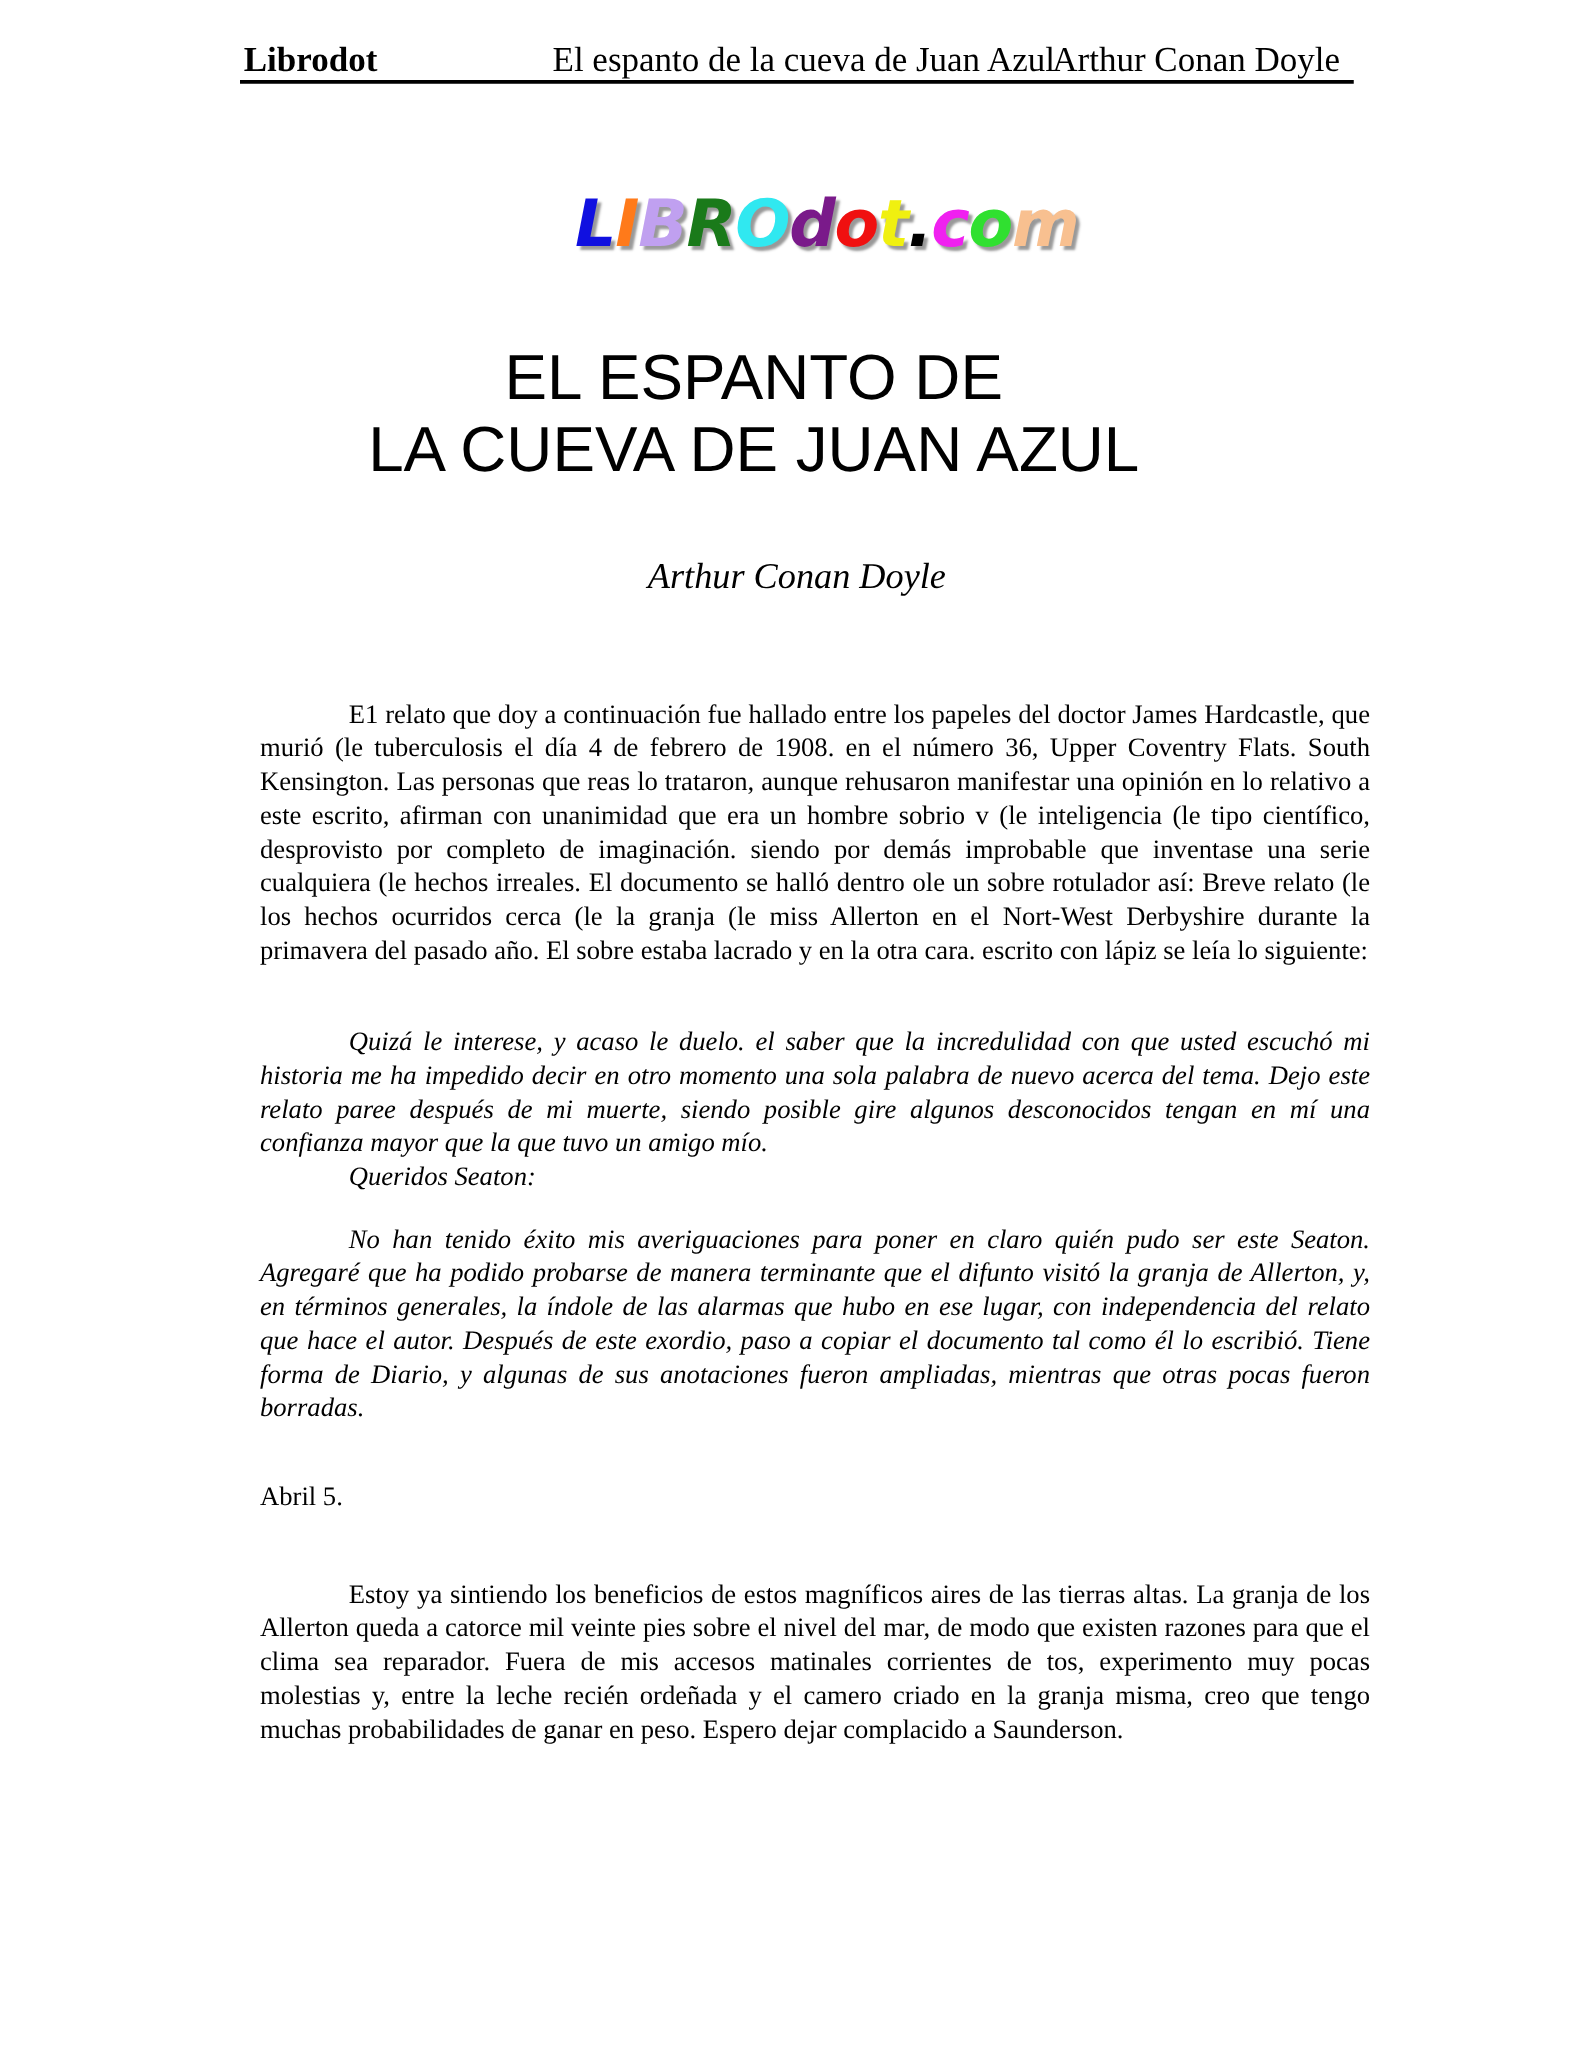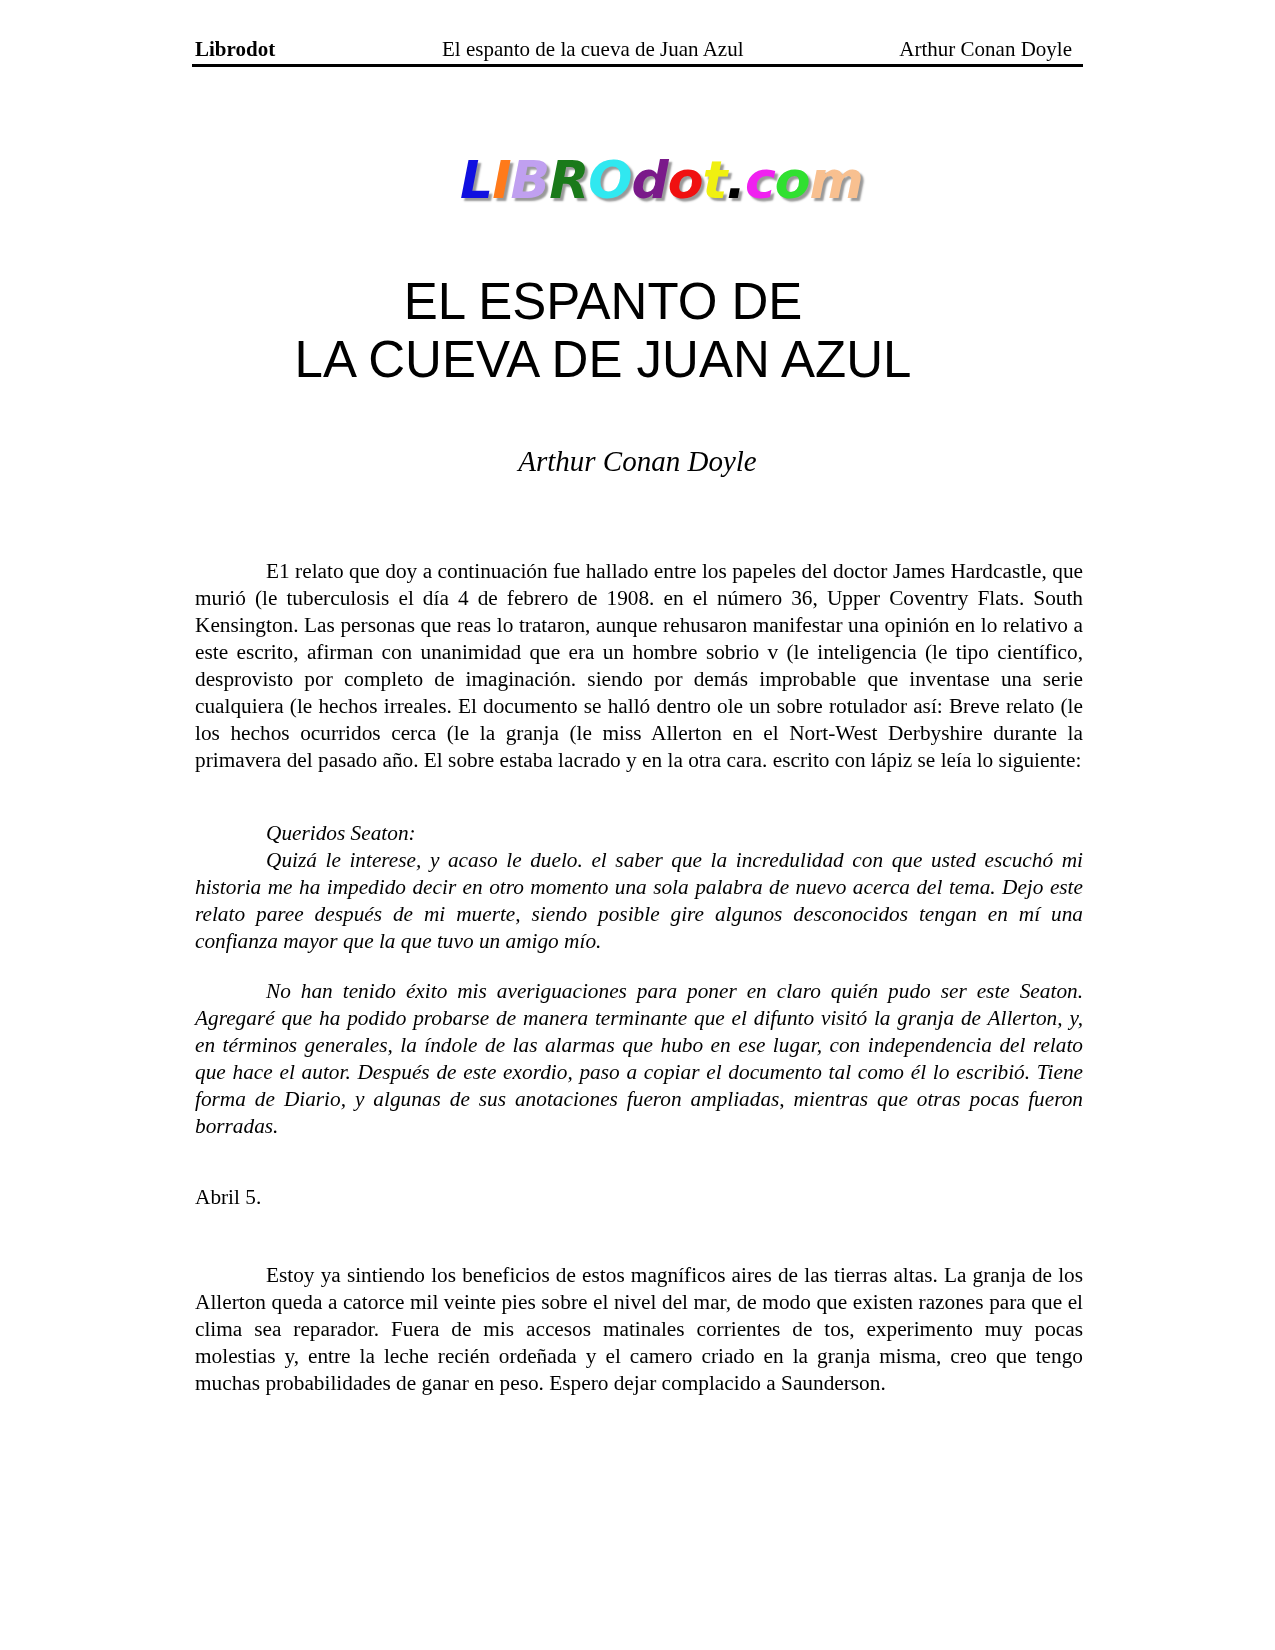--- a/index.html
+++ b/index.html
@@ -1,28 +1,28 @@
 <!DOCTYPE html>
 <html><head>
 <meta charset="utf-8">
 <style>
   html, body { margin: 0; padding: 0; background: #ffffff; }
   body { width: 1275px; height: 1650px; position: relative; overflow: hidden; font-family: "Liberation Serif", serif; color: #000; }
-  .header { position: absolute; left: 192px; top: 36px; width: 891px; height: 28px; border-bottom: 3px solid #000; font-size: 21px; }
+  .header { position: absolute; left: 192px; top: 36px; width: 891px; height: 28px; border-bottom: 3px solid #000; font-size: 28px; }
   .header span { position: absolute; top: 0; line-height: 26px; }
   .h-left { left: 3px; font-weight: bold; }
   .h-center { left: 250px; }
   .h-right { right: 11px; }
   .logo { position: absolute; left: 460px; top: 150px; width: 370px; height: 60px; font-family: "DejaVu Sans", sans-serif; font-weight: bold; font-style: italic; font-size: 52px; line-height: 60px; letter-spacing: -1px; }
   .logo span { text-shadow: 3px 3px 2px #999; }
   .title { position: absolute; left: 0; width: 1206px; text-align: center; font-family: "Liberation Sans", sans-serif; font-size: 51px; line-height: 58px; }
   .title1 { top: 273px; }
   .title2 { top: 331px; }
   .author { position: absolute; left: 0; width: 1275px; top: 445px; text-align: center; font-style: italic; font-size: 29px; }
-  .para { position: absolute; left: 195px; width: 888px; font-size: 21.3px; line-height: 27px; text-align: justify; }
+  .para { position: absolute; left: 208px; width: 888px; font-size: 21.3px; line-height: 27px; text-align: justify; }
   .para.i { font-style: italic; }
   .indent { text-indent: 71px; }
   .para p { margin: 0; }
 </style>
 </head>
 <body>
 
 <div class="header">
   <span class="h-left">Librodot</span>
   <span class="h-center">El espanto de la cueva de Juan Azul</span>
@@ -32,21 +32,21 @@
 <div class="logo" id="logo"><span style="color: rgb(16, 16, 224);">L</span><span style="color: rgb(255, 122, 26);">I</span><span style="color: rgb(192, 160, 240);">B</span><span style="color: rgb(26, 122, 26);">R</span><span style="color: rgb(48, 232, 240);">O</span><span style="color: rgb(122, 26, 138);">d</span><span style="color: rgb(240, 16, 16);">o</span><span style="color: rgb(240, 240, 16);">t</span><span style="color: rgb(0, 0, 0);">.</span><span style="color: rgb(240, 32, 240);">c</span><span style="color: rgb(48, 224, 48);">o</span><span style="color: rgb(248, 192, 144);">m</span></div>
 
 <div class="title title1">EL ESPANTO DE</div>
 <div class="title title2">LA CUEVA DE JUAN AZUL</div>
 
 <div class="author">Arthur Conan Doyle</div>
 
 <div class="para indent" style="top:558px;">E1 relato que doy a continuación fue hallado entre los papeles del doctor James Hardcastle, que murió (le tuberculosis el día 4 de febrero de 1908. en el número 36, Upper Coventry Flats. South Kensington. Las personas que reas lo trataron, aunque rehusaron manifestar una opinión en lo relativo a este escrito, afirman con unanimidad que era un hombre sobrio v (le inteligencia (le tipo científico, desprovisto por completo de imaginación. siendo por demás improbable que inventase una serie cualquiera (le hechos irreales. El documento se halló dentro ole un sobre rotulador así: Breve relato (le los hechos ocurridos cerca (le la granja (le miss Allerton en el Nort-West Derbyshire durante la primavera del pasado año. El sobre estaba lacrado y en la otra cara. escrito con lápiz se leía lo siguiente:</div>
 
 <div class="para i" style="top:820px;">
+  <p class="indent">Quizá le interese, y acaso le duelo. el saber que la incredulidad con que usted escuchó mi historia me ha impedido decir en otro momento una sola palabra de nuevo acerca del tema. Dejo este relato paree después de mi muerte, siendo posible gire algunos desconocidos tengan en mí una confianza mayor que la que tuvo un amigo mío.</p>
   <p class="indent">Queridos Seaton:</p>
-  <p class="indent">Quizá le interese, y acaso le duelo. el saber que la incredulidad con que usted escuchó mi historia me ha impedido decir en otro momento una sola palabra de nuevo acerca del tema. Dejo este relato paree después de mi muerte, siendo posible gire algunos desconocidos tengan en mí una confianza mayor que la que tuvo un amigo mío.</p>
 </div>
 
 <div class="para i indent" style="top:978px;">No han tenido éxito mis averiguaciones para poner en claro quién pudo ser este Seaton. Agregaré que ha podido probarse de manera terminante que el difunto visitó la granja de Allerton, y, en términos generales, la índole de las alarmas que hubo en ese lugar, con independencia del relato que hace el autor. Después de este exordio, paso a copiar el documento tal como él lo escribió. Tiene forma de Diario, y algunas de sus anotaciones fueron ampliadas, mientras que otras pocas fueron borradas.</div>
 
 <div class="para" style="top:1184px;">Abril 5.</div>
 
 <div class="para indent" style="top:1262px;">Estoy ya sintiendo los beneficios de estos magníficos aires de las tierras altas. La granja de los Allerton queda a catorce mil veinte pies sobre el nivel del mar, de modo que existen razones para que el clima sea reparador. Fuera de mis accesos matinales corrientes de tos, experimento muy pocas molestias y, entre la leche recién ordeñada y el camero criado en la granja misma, creo que tengo muchas probabilidades de ganar en peso. Espero dejar complacido a Saunderson.</div>
 
 </body></html>

